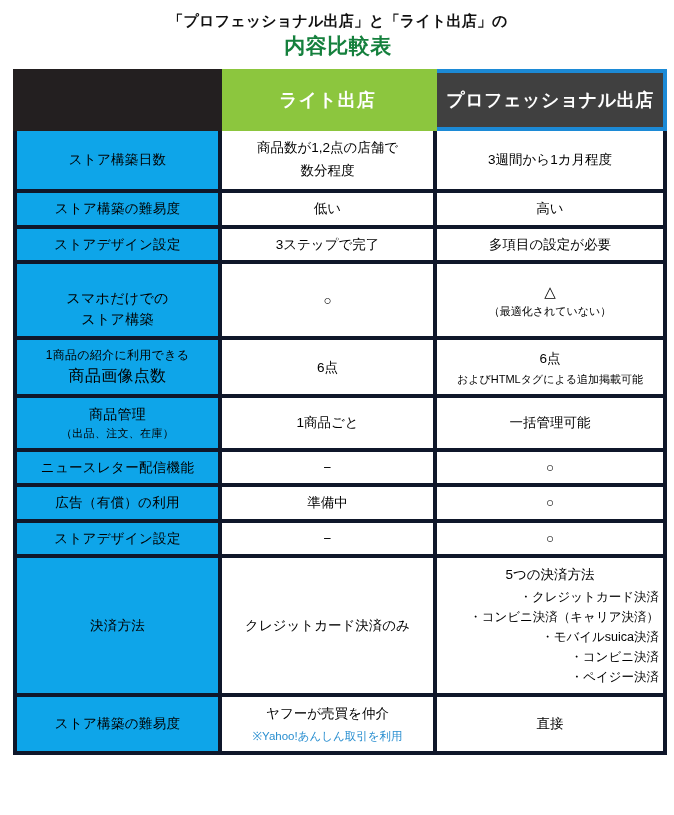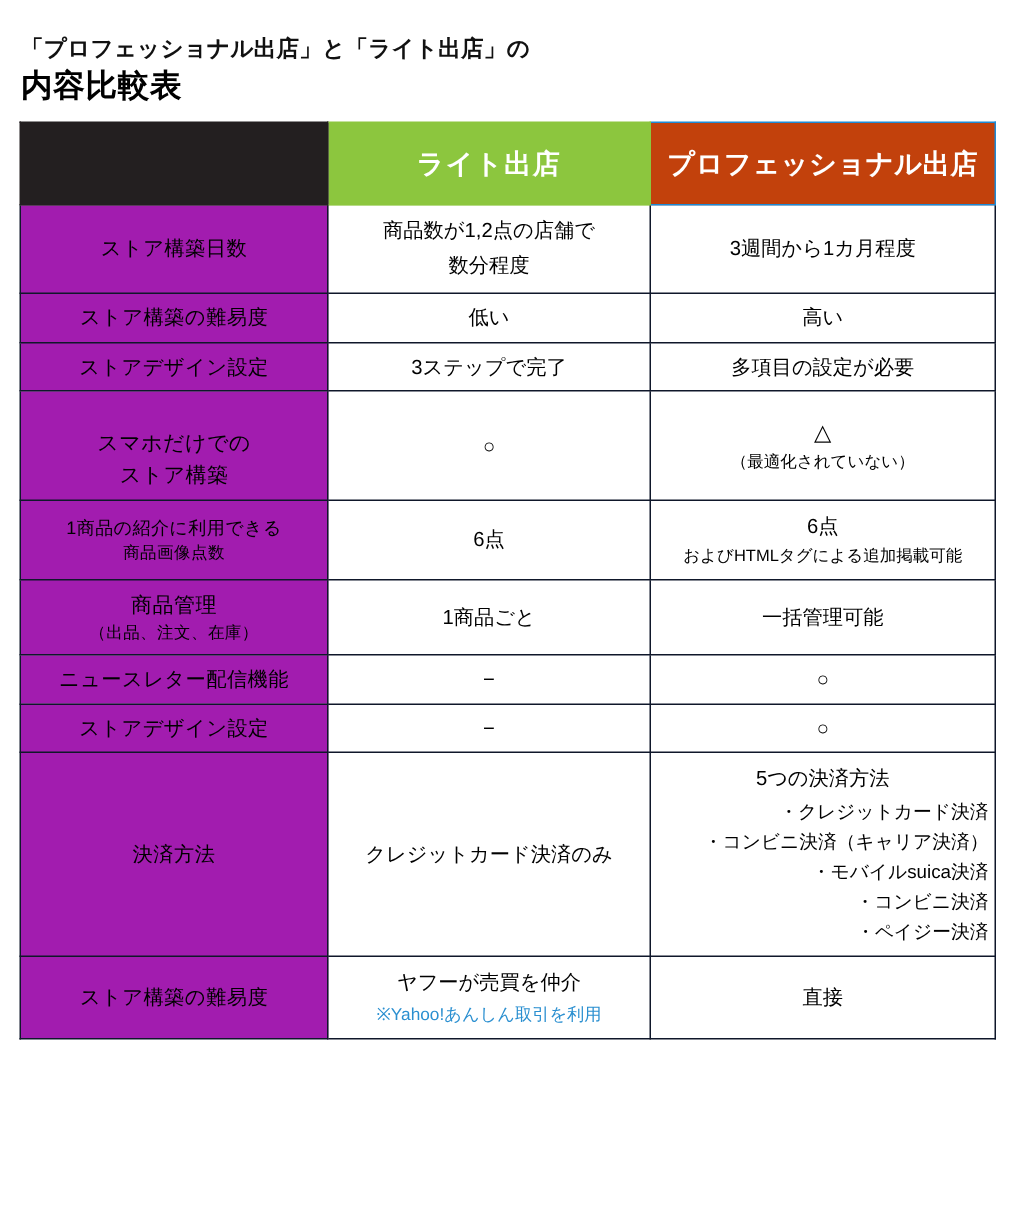--- a/index.html
+++ b/index.html
@@ -14,45 +14,46 @@
     color: #000000;
     overflow: hidden;
   }
   .page {
     width: 674px;
     height: 815px;
     box-sizing: border-box;
     padding: 10px 12px 0 12px;
   }
   .title-block {
-    margin: 12px 0 10px 2px;
+    margin: 0 0 10px 2px;
+    text-align: center;
   }
   .title-line1 {
     font-size: 15px;
     font-weight: bold;
     letter-spacing: 0.2px;
     line-height: 1.4;
     color: #111;
   }
   .title-line2 {
     font-size: 21px;
     font-weight: bold;
     letter-spacing: 0.5px;
     line-height: 1.3;
-    color: #000000;
+    color: #15803d;
     margin-top: 1px;
   }
   table.compare {
     border-collapse: collapse;
     width: 650px;
     table-layout: fixed;
     margin-left: 1px;
   }
   table.compare th, table.compare td {
-    border: 1px solid #0f172a;
+    border: 4px solid #0f172a;
     text-align: center;
     vertical-align: middle;
     padding: 6px 4px;
     font-size: 13.5px;
     line-height: 1.45;
   }
   col.c-label { width: 205px; }
   col.c-light { width: 215px; }
   col.c-pro   { width: 230px; }
 
@@ -63,30 +64,30 @@
   }
   thead th.h-light {
     background: #8cc63e;
     color: #ffffff;
     font-size: 18px;
     font-weight: bold;
     letter-spacing: 1px;
     border-color: #8cc63e;
   }
   thead th.h-pro {
-    background: #c2410c;
+    background: #404040;
     color: #ffffff;
     font-size: 18px;
     font-weight: bold;
     letter-spacing: 0.5px;
     border-color: #1c8ad6;
     margin-left: 32px;
   }
   td.row-label {
-    background: #a21caf;
+    background: #0ea5e9;
     font-size: 14px;
     font-weight: normal;
     letter-spacing: 0.3px;
   }
   td.cell {
     background: #ffffff;
   }
   .sub {
     font-size: 11px;
     display: block;
@@ -172,21 +173,21 @@
         <td class="cell mark">○</td>
         <td class="cell">
           <span class="mark" style="display:block;">△</span>
           <span class="sub">（最適化されていない）</span>
         </td>
       </tr>
 
       <tr>
         <td class="row-label">
           <span class="small-label">1商品の紹介に利用できる</span>
-          <span class="small-label" style="font-size:11px;">商品画像点数</span>
+          <span class="small-label" style="font-size:16px;">商品画像点数</span>
         </td>
         <td class="cell">6点</td>
         <td class="cell">
           <span class="list-head">6点</span>
           <span class="sub">およびHTMLタグによる追加掲載可能</span>
         </td>
       </tr>
 
       <tr>
         <td class="row-label">
@@ -196,20 +197,25 @@
         <td class="cell">1商品ごと</td>
         <td class="cell">一括管理可能</td>
       </tr>
 
       <tr>
         <td class="row-label">ニュースレター配信機能</td>
         <td class="cell">−</td>
         <td class="cell mark">○</td>
       </tr>
 
+      <tr>
+        <td class="row-label">広告（有償）の利用</td>
+        <td class="cell">準備中</td>
+        <td class="cell mark">○</td>
+      </tr>
 
       <tr>
         <td class="row-label">ストアデザイン設定</td>
         <td class="cell">−</td>
         <td class="cell mark">○</td>
       </tr>
 
       <tr>
         <td class="row-label">決済方法</td>
         <td class="cell">クレジットカード決済のみ</td>

